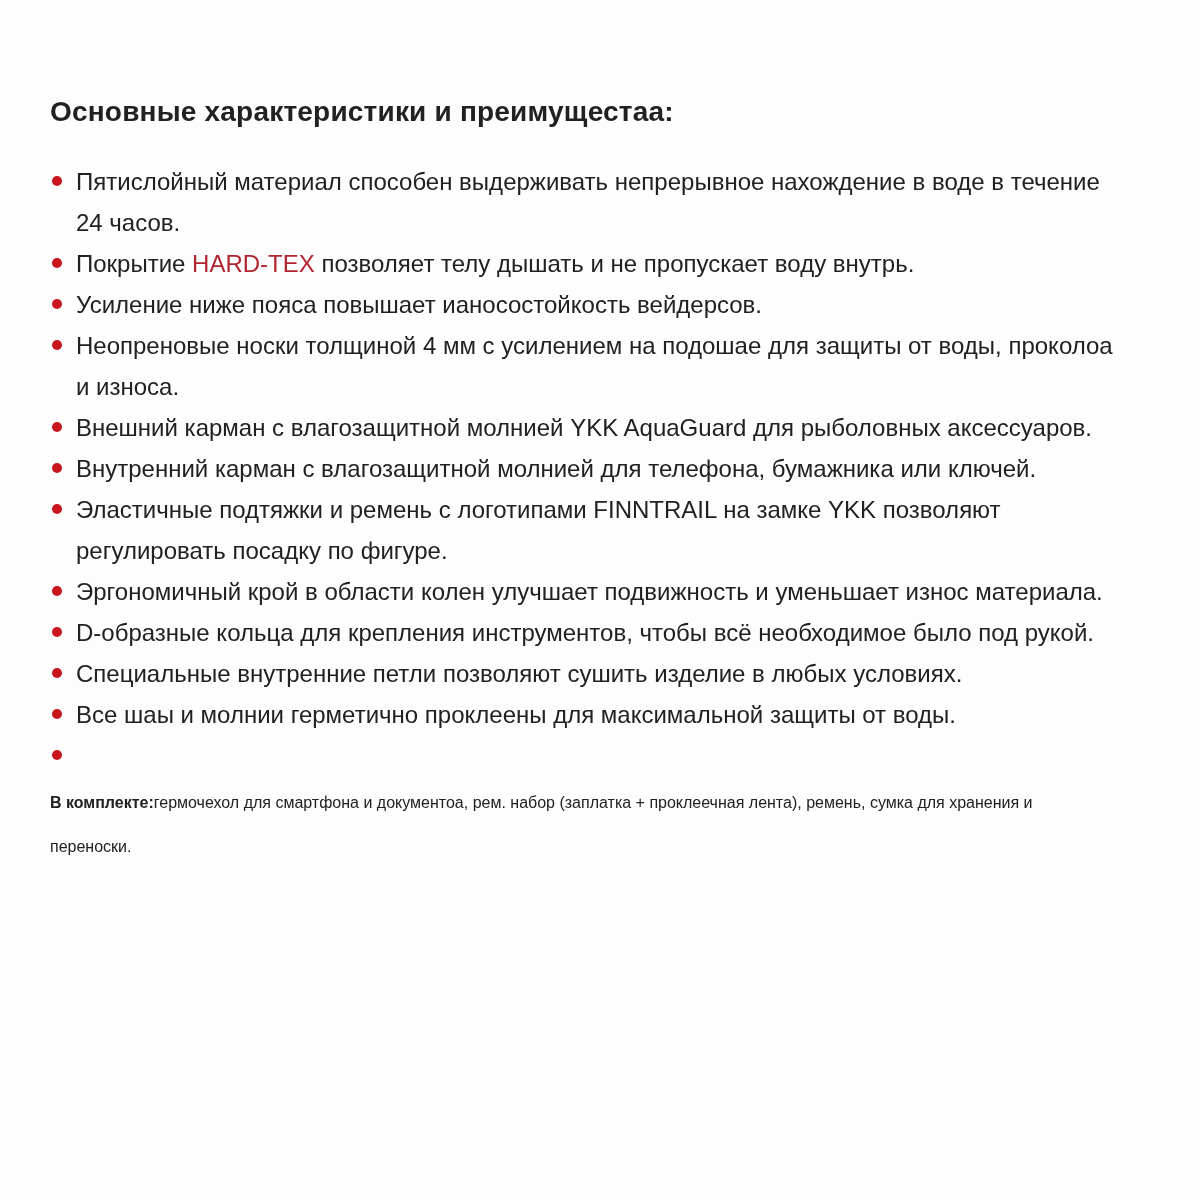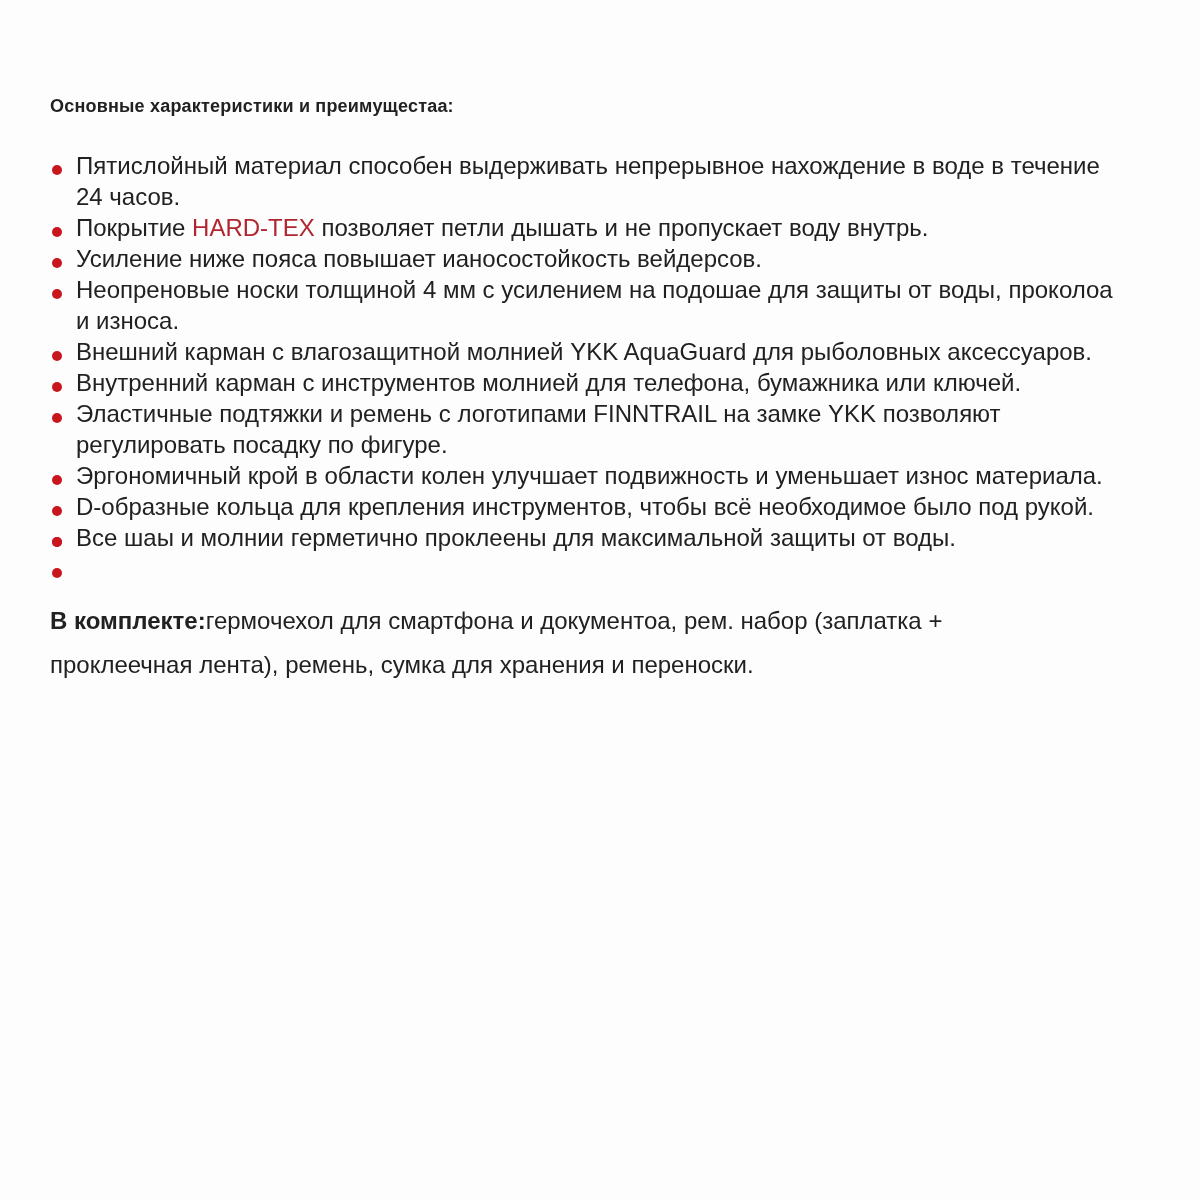--- a/index.html
+++ b/index.html
@@ -15,75 +15,75 @@
     background:var(--bg);
     color:var(--text);
     font-family:"Liberation Sans","DejaVu Sans",sans-serif;
     overflow:hidden;
   }
   .content{
     padding:96px 0 0 50px;
     width:1116px;
   }
   .heading{
-    font-size:18px;
+    font-size:28px;
     font-weight:700;
     letter-spacing:0.2px;
     margin:0 0 33px 0;
     color:var(--text);
   }
   ul.features{
     list-style:none;
     margin:0;
     padding:0;
     font-size:24px;
-    line-height:31px;
+    line-height:41px;
     max-width:1066px;
   }
   ul.features li{
     position:relative;
     padding-left:26px;
   }
   .dot{
     position:absolute;
     left:2px;
     top:15px;
     width:10px;
     height:10px;
     border-radius:50%;
     background:var(--bullet-red);
   }
   .red{
     color:var(--accent-red);
   }
   .package{
     margin-top:46px;
-    font-size:24px;
+    font-size:16px;
     line-height:44px;
     max-width:1040px;
   }
   .package b{
     font-weight:700;
   }
 </style>
 </head>
 <body>
 
 <div class="content">
   <h1 class="heading">Основные характеристики и преимущестаа:</h1>
 
   <ul class="features">
       <li><span class="dot"></span><span>Пятислойный материал способен выдерживать непрерывное нахождение в воде в течение 24 часов.</span></li>
-      <li><span class="dot"></span><span>Покрытие </span><span class="red">HARD-TEX</span><span> позволяет петли дышать и не пропускает воду внутрь.</span></li>
+      <li><span class="dot"></span><span>Покрытие </span><span class="red">HARD-TEX</span><span> позволяет телу дышать и не пропускает воду внутрь.</span></li>
       <li><span class="dot"></span><span>Усиление ниже пояса повышает ианосостойкость вейдерсов.</span></li>
       <li><span class="dot"></span><span>Неопреновые носки толщиной 4 мм с усилением на подошае для защиты от воды, проколоа и износа.</span></li>
       <li><span class="dot"></span><span>Внешний карман с влагозащитной молнией YKK AquaGuard для рыболовных аксессуаров.</span></li>
-      <li><span class="dot"></span><span>Внутренний карман с инструментов молнией для телефона, бумажника или ключей.</span></li>
+      <li><span class="dot"></span><span>Внутренний карман с влагозащитной молнией для телефона, бумажника или ключей.</span></li>
       <li><span class="dot"></span><span>Эластичные подтяжки и ремень с логотипами FINNTRAIL на замке YKK позволяют регулировать посадку по фигуре.</span></li>
       <li><span class="dot"></span><span>Эргономичный крой в области колен улучшает подвижность и уменьшает износ материала.</span></li>
       <li><span class="dot"></span><span>D-образные кольца для крепления инструментов, чтобы всё необходимое было под рукой.</span></li>
-      <li><span class="dot"></span></li>
+      <li><span class="dot"></span><span>Специальные внутренние петли позволяют сушить изделие в любых условиях.</span></li>
       <li><span class="dot"></span><span>Все шаы и молнии герметично проклеены для максимальной защиты от воды.</span></li>
       <li><span class="dot"></span></li>
     </ul>
 
   <p class="package"><b>В комплекте:</b><span>гермочехол для смартфона и документоа, рем. набор (заплатка + проклеечная лента), ремень, сумка для хранения и переноски.</span></p>
 </div>
 
 </body></html>

